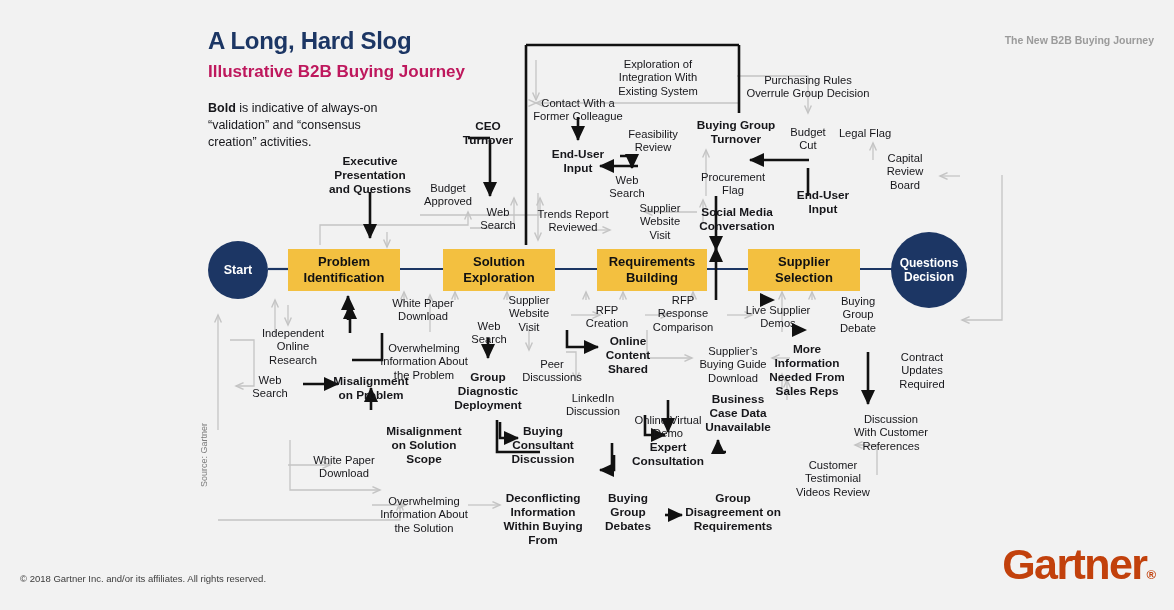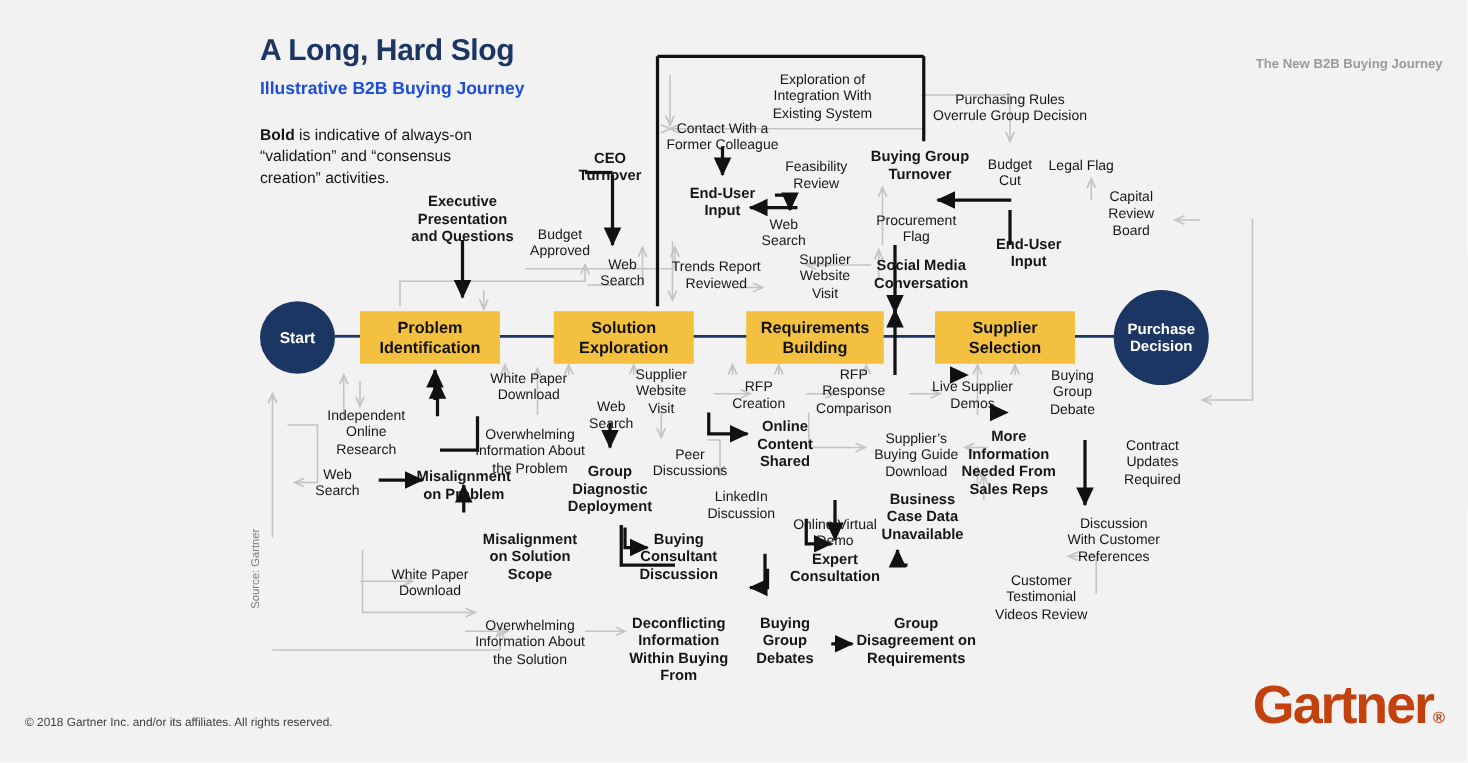--- a/index.html
+++ b/index.html
@@ -28,37 +28,37 @@
     position: absolute;
     left: 208px; top: 27px;
     font-size: 24px;
     font-weight: bold;
     color: #1c3664;
     letter-spacing: -0.3px;
   }
   .subtitle {
     position: absolute;
     left: 208px; top: 62px;
-    font-size: 14px;
-    font-weight: bold;
-    color: #1d4ed8;
+    font-size: 17px;
+    font-weight: bold;
+    color: #be185d;
   }
   .legend {
     position: absolute;
     left: 208px; top: 88px;
     width: 200px;
     font-size: 12.5px;
     line-height: 17px;
     color: #16161a;
     margin-top: 12px;
   }
   .legend b { font-weight: bold; }
   .corner-label {
     position: absolute;
-    right: 20px; top: 45px;
+    right: 20px; top: 34px;
     font-size: 10.5px;
     font-weight: bold;
     color: #9b9b9b;
     text-align: right;
   }
 
   
   .copyright {
     position: absolute;
     left: 20px; top: 573px;
@@ -268,21 +268,21 @@
     <span style="white-space:pre-line">Requirements
 Building</span>
   </div>
 
   <div class="stage-box" style="left:748px; top:249px; width:112px; height:42px;">
     <span style="white-space:pre-line">Supplier
 Selection</span>
   </div>
 
   <div class="terminal" style="left:891px; top:232px; width:76px; height:76px; font-size:12px;">
-    <span style="white-space:pre-line">Purchase
+    <span style="white-space:pre-line">Questions
 Decision</span>
   </div>
 
   <div id="activity-labels">
       <div class="lbl" style="left: 600px; top: 58px; width: 116px;">Exploration of
 Integration With
 Existing System</div>
       <div class="lbl" style="left: 728px; top: 74px; width: 160px;">Purchasing Rules
 Overrule Group Decision</div>
       <div class="lbl" style="left: 521px; top: 97px; width: 114px;">Contact With a

